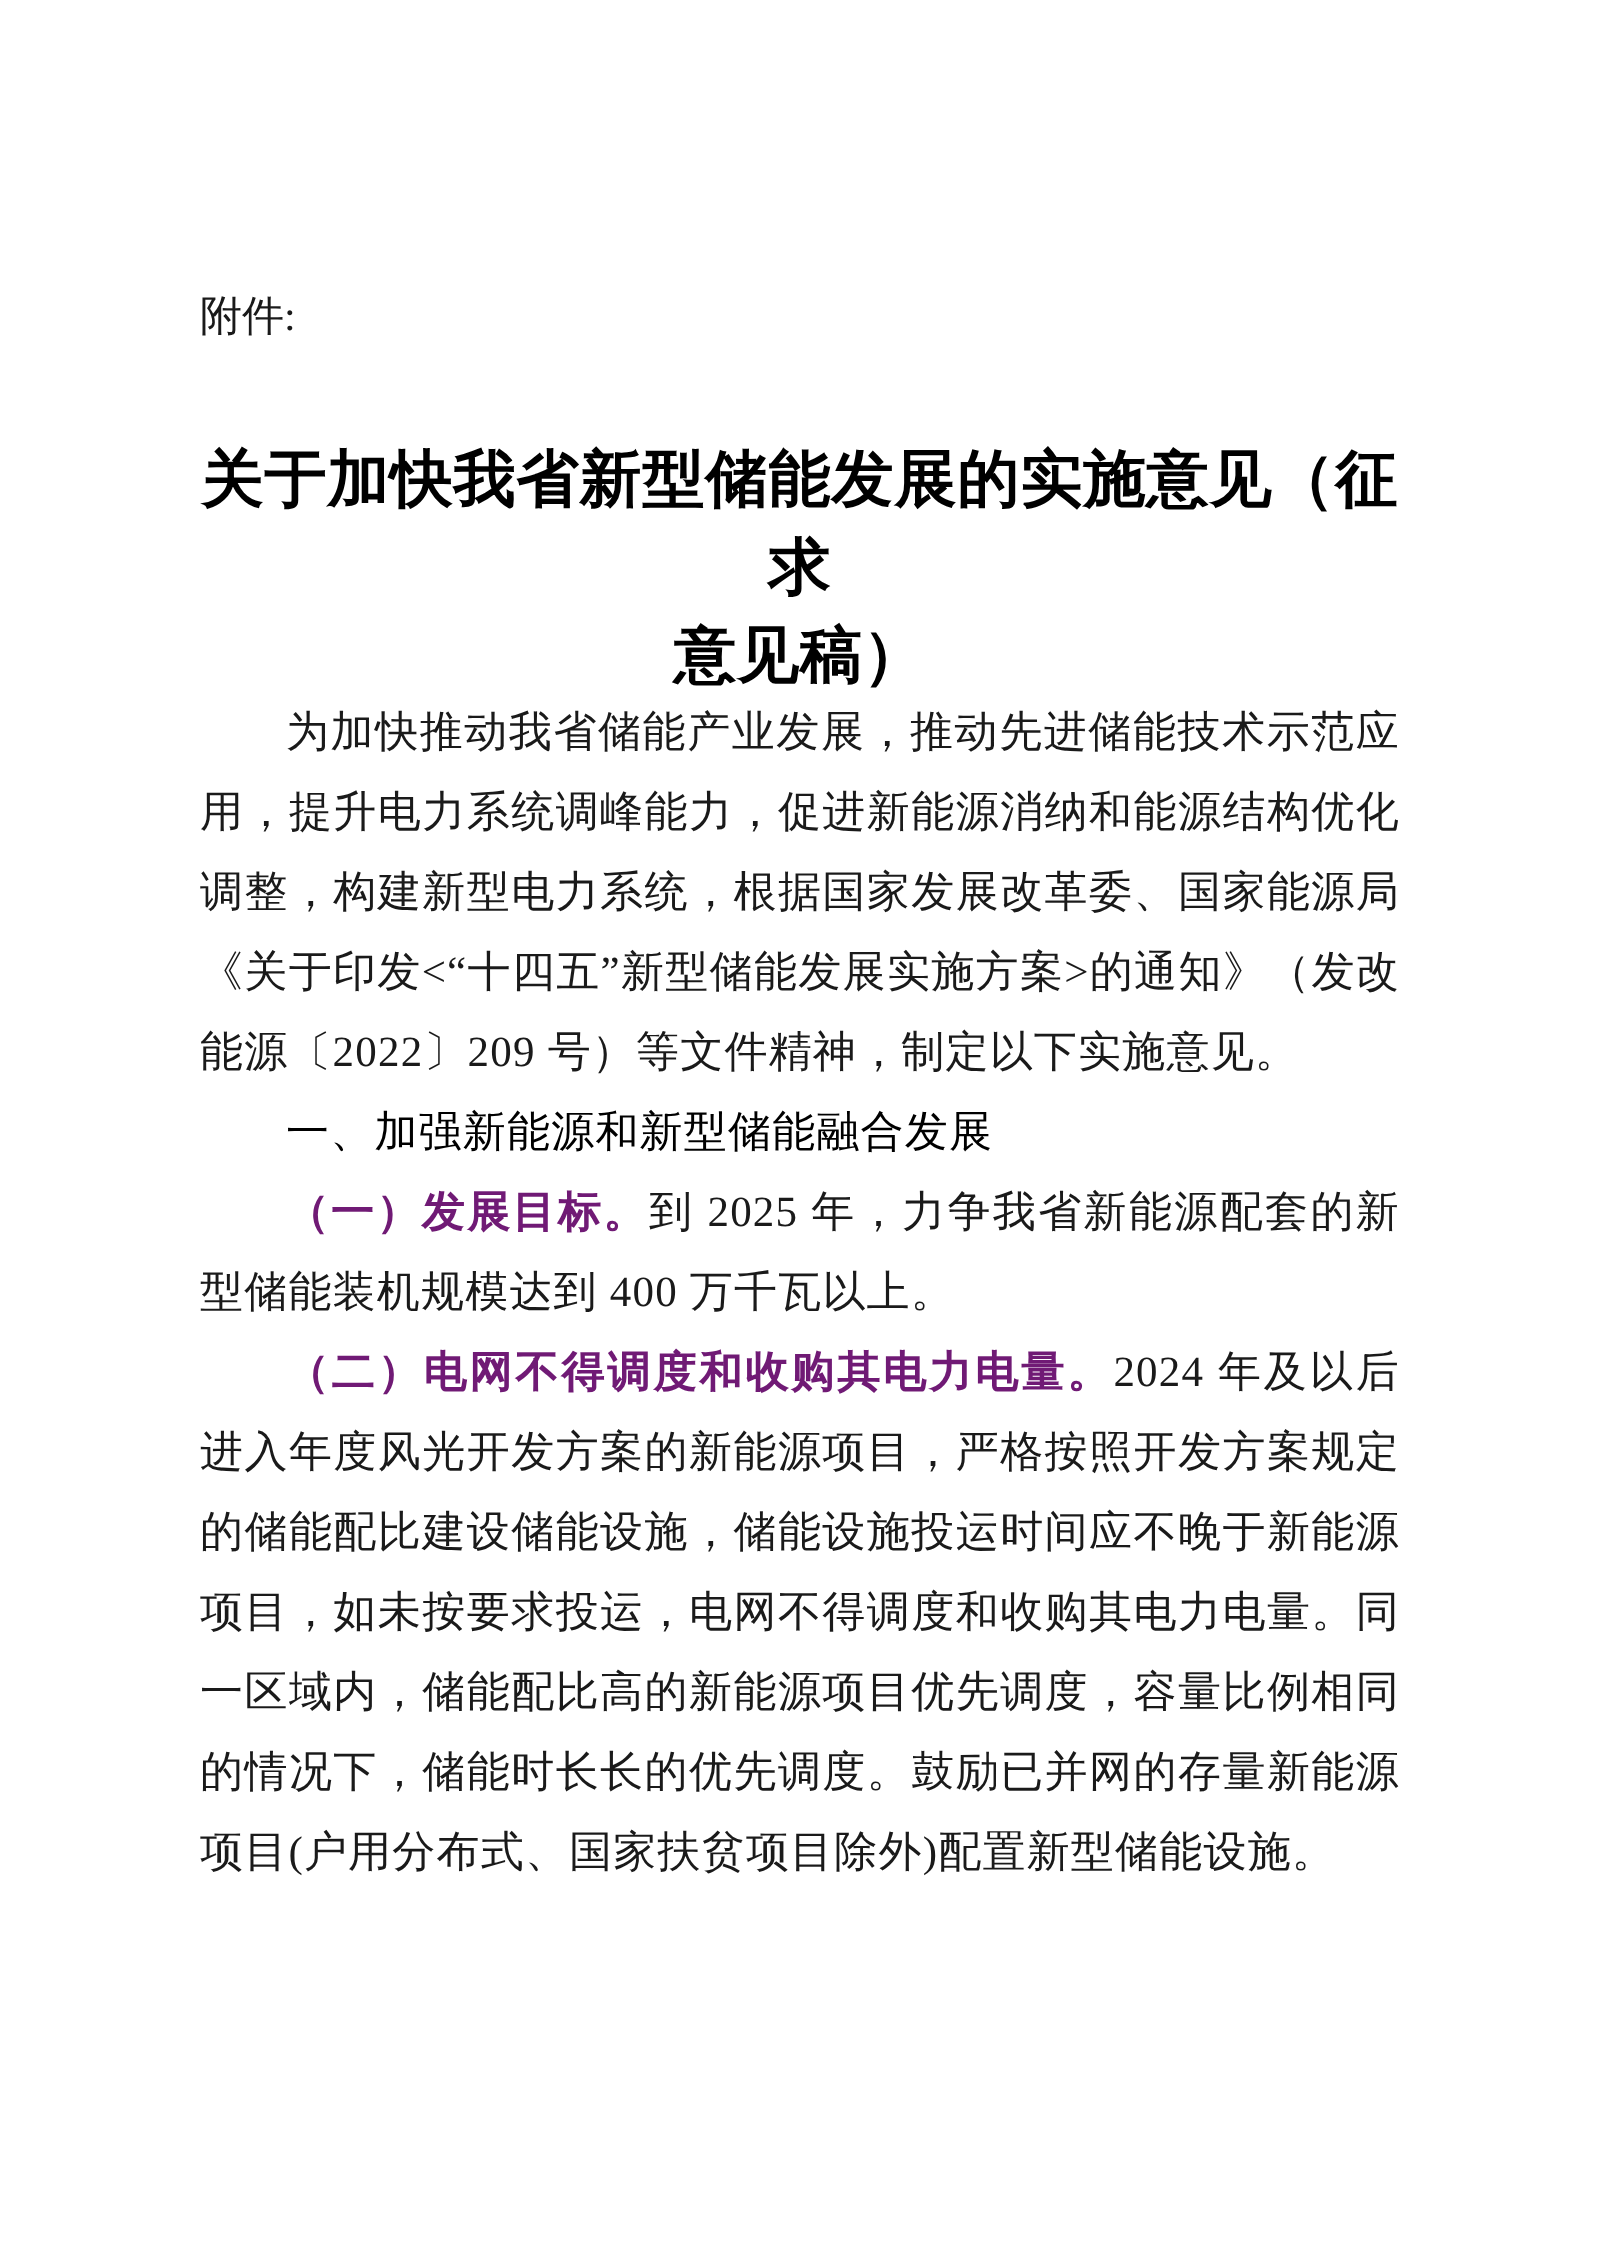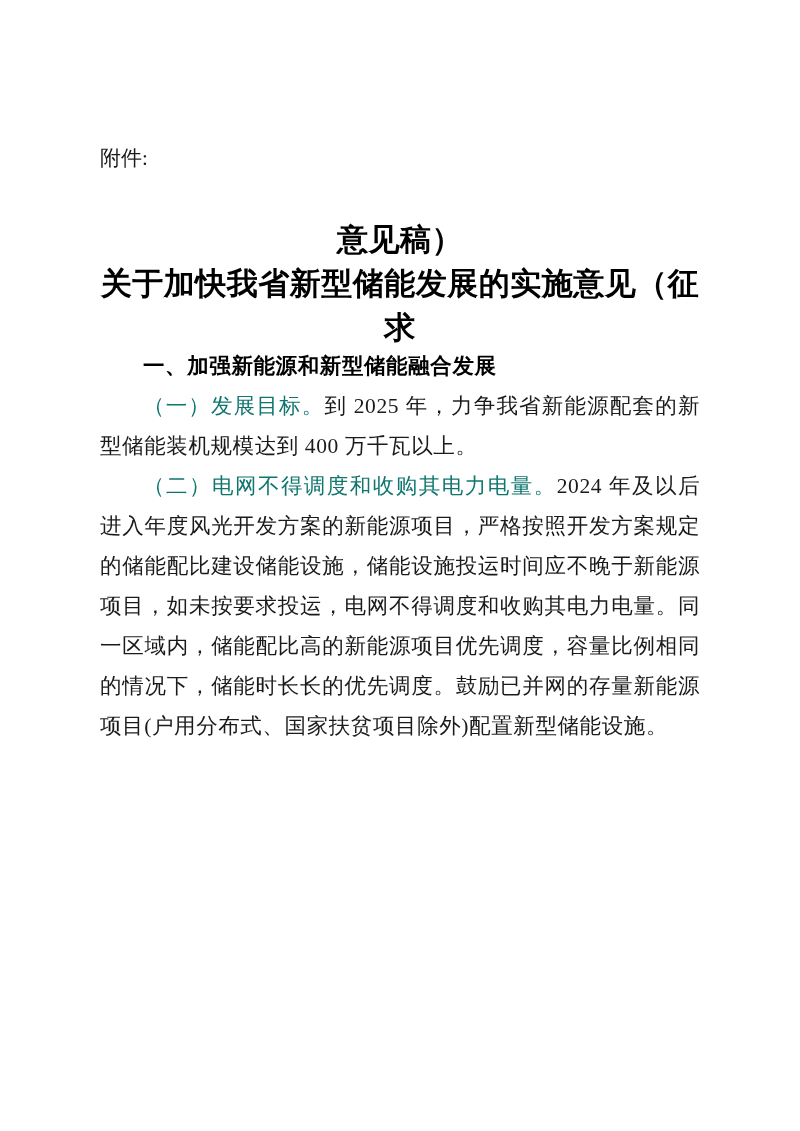--- a/index.html
+++ b/index.html
@@ -45,54 +45,55 @@
   }
   .doc-body p {
     margin: 0;
     text-indent: 2em;
   }
   .section-heading {
     margin: 0;
     text-indent: 2em;
     font-size: 21.5px;
     line-height: 40px;
-    font-weight: bold;
+    font-weight: normal;
     color: #000000;
     font-family: "Liberation Sans", "DejaVu Sans", sans-serif;
     letter-spacing: 0.6px;
   }
   .lead {
-    font-weight: normal;
-    color: #0f766e;
+    font-weight: bold;
+    color: #701a75;
   }
   .page-number {
     position: absolute;
     left: 0;
     width: 800px;
     top: 1022px;
     text-align: center;
     font-size: 17px;
     line-height: 24px;
     color: #1a1a1a;
   }
 </style>
 </head>
 <body>
 
 <div class="page">
 
   <div class="content-col attachment">附件:</div>
 
   <div class="content-col doc-title">
+    <div>关于加快我省新型储能发展的实施意见（征求</div>
     <div>意见稿）</div>
-    <div>关于加快我省新型储能发展的实施意见（征求</div>
   </div>
 
   <div class="content-col doc-body">
 
+    <p>为加快推动我省储能产业发展，推动先进储能技术示范应用，提升电力系统调峰能力，促进新能源消纳和能源结构优化调整，构建新型电力系统，根据国家发展改革委、国家能源局《关于印发&lt;“十四五”新型储能发展实施方案&gt;的通知》（发改能源〔2022〕209 号）等文件精神，制定以下实施意见。</p>
 
     <h2 class="section-heading">一、加强新能源和新型储能融合发展</h2>
 
     <p><span class="lead">（一）发展目标。</span><span>到 2025 年，力争我省新能源配套的新型储能装机规模达到 400 万千瓦以上。</span></p>
 
     <p><span class="lead">（二）电网不得调度和收购其电力电量。</span><span>2024 年及以后进入年度风光开发方案的新能源项目，严格按照开发方案规定的储能配比建设储能设施，储能设施投运时间应不晚于新能源项目，如未按要求投运，电网不得调度和收购其电力电量。同一区域内，储能配比高的新能源项目优先调度，容量比例相同的情况下，储能时长长的优先调度。鼓励已并网的存量新能源项目(户用分布式、国家扶贫项目除外)配置新型储能设施。</span></p>
 
   </div>
 
   <div class="page-number">1</div>

